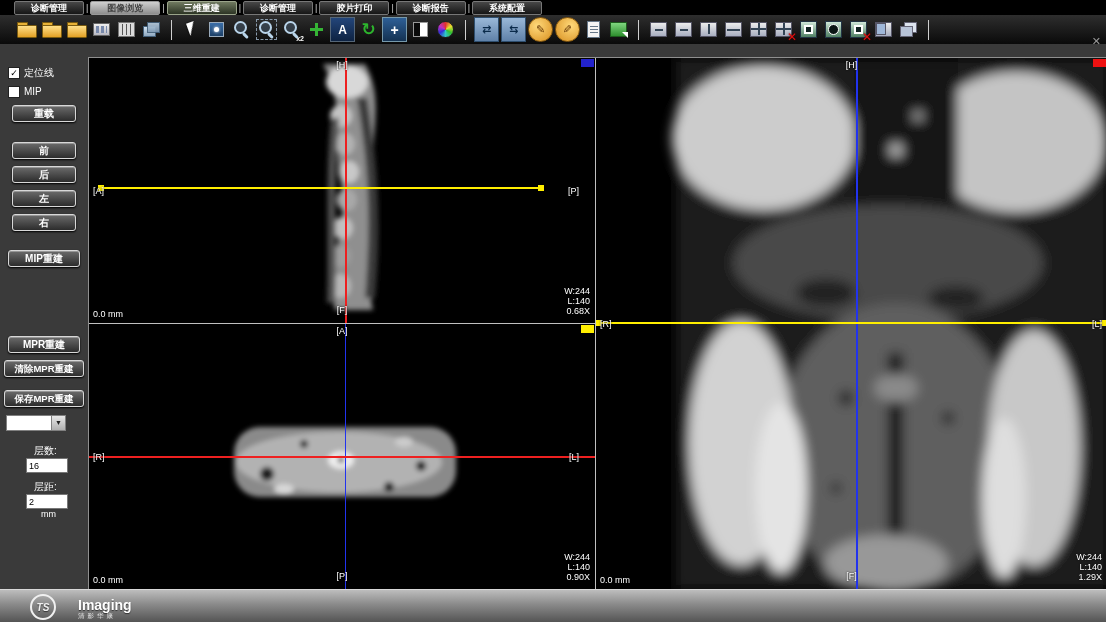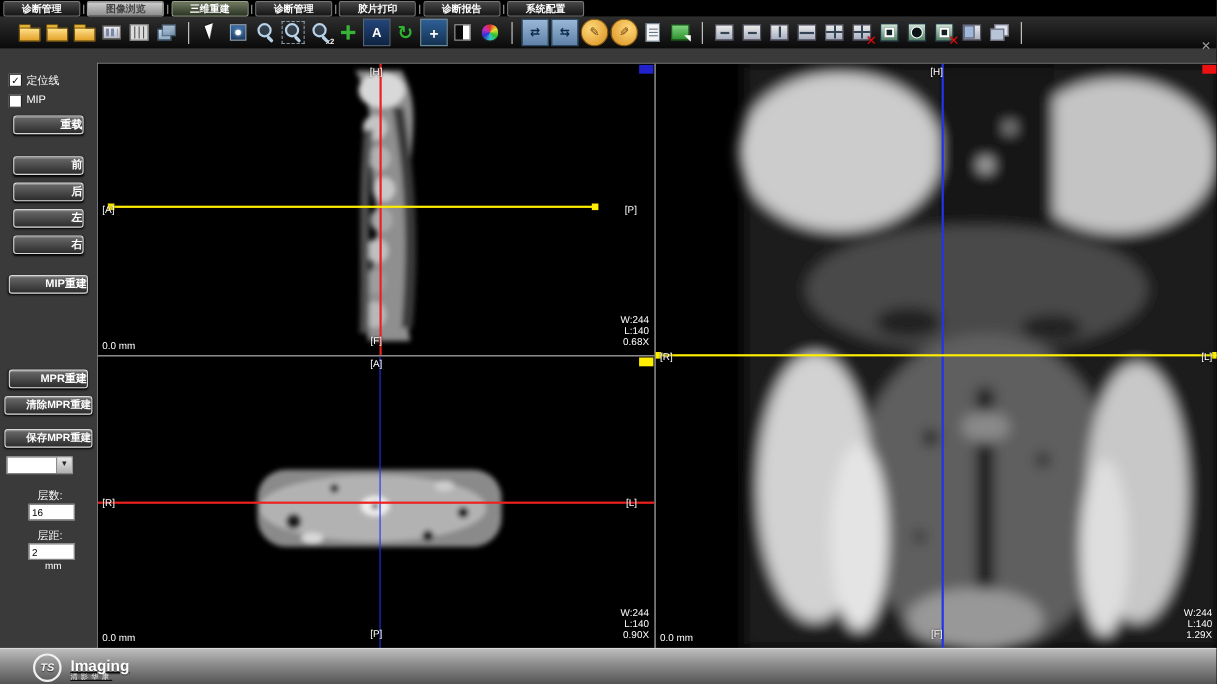--- a/index.html
+++ b/index.html
@@ -1,20 +1,20 @@
 <!DOCTYPE html>
 <html><head>
 <meta charset="utf-8">
 <style>
   html,body{margin:0;padding:0;}
   body{width:1106px;height:622px;position:relative;background:#3a3a3a;overflow:hidden;
        font-family:"Liberation Sans","DejaVu Sans",sans-serif;-webkit-font-smoothing:antialiased;}
   
   .menubar{position:absolute;left:0;top:0;right:0;height:15px;background:#000;
-           display:flex;align-items:center;padding-left:2px;z-index:30;}
+           display:flex;align-items:center;padding-left:13px;z-index:30;}
   .tab{display:inline-block;min-width:52px;padding:0 8px;height:12px;line-height:12px;margin:0 1px;
        text-align:center;color:#fff;font-size:9px;font-weight:bold;
        background:linear-gradient(#474747,#161616);border:1px solid #777;border-radius:2px;cursor:pointer;}
   .tab.dim{background:linear-gradient(#cfcfcf,#8d8d8d);color:#444;border-color:#999;}
   .tab.active{background:linear-gradient(#707a60,#2c3424);color:#fff;border-color:#9aa48a;}
   .msep{color:#cfcfcf;font-size:9px;margin:0 1px;}
   
   .toolbar{position:absolute;left:0;top:15px;right:0;height:29px;
            background:linear-gradient(#2e2e2e,#0a0a0a);display:flex;align-items:center;
            padding-left:14px;z-index:29;}
@@ -93,21 +93,21 @@
   .ic-cascade::after{content:"";position:absolute;left:3px;top:8px;right:7px;bottom:4px;background:#b8c4d8;
       border:1px solid #667;}
   .close-x{position:absolute;right:5px;top:35px;color:#9a9a9a;font-size:11px;cursor:pointer;z-index:40;}
   
   .sidebar{position:absolute;left:0;top:44px;width:88px;bottom:32px;background:#3a3a3a;z-index:10;}
   .cbrow{display:flex;align-items:center;margin:6px 0 0 8px;height:13px;}
   .cbrow:first-child{margin-top:22px;}
   .cb{width:10px;height:10px;background:#fff;border:1px solid #222;margin-right:4px;flex:none;
       font-size:9px;font-weight:bold;color:#000;line-height:10px;text-align:center;cursor:pointer;}
   .cblab{color:#fff;font-size:10px;}
-  .sbtn{display:block;margin:7px auto 0;width:62px;height:15px;line-height:15px;text-align:right;
+  .sbtn{display:block;margin:7px auto 0;width:62px;height:15px;line-height:15px;text-align:center;
       color:#fff;font-size:10px;font-weight:bold;background:linear-gradient(#6b6b6b,#2c2c2c);
       border:1px solid #d8d8d8;border-radius:3px;box-shadow:inset 0 1px 0 rgba(255,255,255,.3),0 1px 2px #000;
       cursor:pointer;white-space:nowrap;overflow:hidden;}
   .w70{width:70px;}.w78{width:78px;font-size:9.5px;}
   .gap14{height:13px;}.gap8{height:6px;}.gap70{height:62px;}
   .dd{display:flex;margin:8px 0 0 6px;width:58px;height:14px;background:#fff;border:1px solid #808080;cursor:pointer;}
   .dd .box{flex:1;}
   .dd .arrow{width:13px;background:linear-gradient(#e8e8e8,#b0b0b0);border-left:1px solid #808080;
       color:#222;font-size:7px;line-height:13px;text-align:center;}
   .frow{display:flex;align-items:center;margin:7px 0 0 6px;flex-direction:column;}
@@ -136,21 +136,21 @@
       text-shadow:0 0 2px #000;}
   .pos{position:absolute;left:4px;bottom:4px;color:#fff;font-size:9px;z-index:4;text-shadow:0 0 2px #000;}
   .corner{position:absolute;top:1px;right:1px;width:13px;height:8px;z-index:5;}
   
   .statusbar{position:absolute;left:0;bottom:0;right:0;height:32px;
       background:linear-gradient(#bdbdbd,#8a8a8a 45%,#545454);border-top:1px solid #d8d8d8;z-index:30;}
   .logo{position:absolute;left:30px;top:4px;display:flex;align-items:flex-end;}
   .logo-badge{width:22px;height:22px;border:2px solid #f0f0f0;border-radius:50%;color:#f0f0f0;
       font-size:10px;font-weight:bold;font-style:italic;display:flex;align-items:center;justify-content:center;
       text-shadow:0 1px 1px #333;}
-  .logo-text{margin-left:8px;text-decoration:underline;}
+  .logo-text{margin-left:22px;}
   .logo-title{color:#fff;font-size:14px;font-weight:bold;text-shadow:0 1px 1px #333;line-height:14px;}
   .logo-sub{color:#e8e8e8;font-size:6.5px;letter-spacing:3px;line-height:8px;}
   .sb-right{position:absolute;right:0;top:0;bottom:0;width:104px;border-left:1px solid #d0d0d0;
       display:flex;align-items:center;}
   .dt{flex:1;text-align:center;color:#fff;font-size:9px;font-weight:bold;line-height:11px;
       text-shadow:0 1px 1px #222;}
   .tray{width:15px;height:10px;margin-right:7px;border:1px solid #234;border-radius:2px;
       background:linear-gradient(135deg,#e8f2fa 0 45%,#4a7aaa 45%);}
 </style>
 </head>

